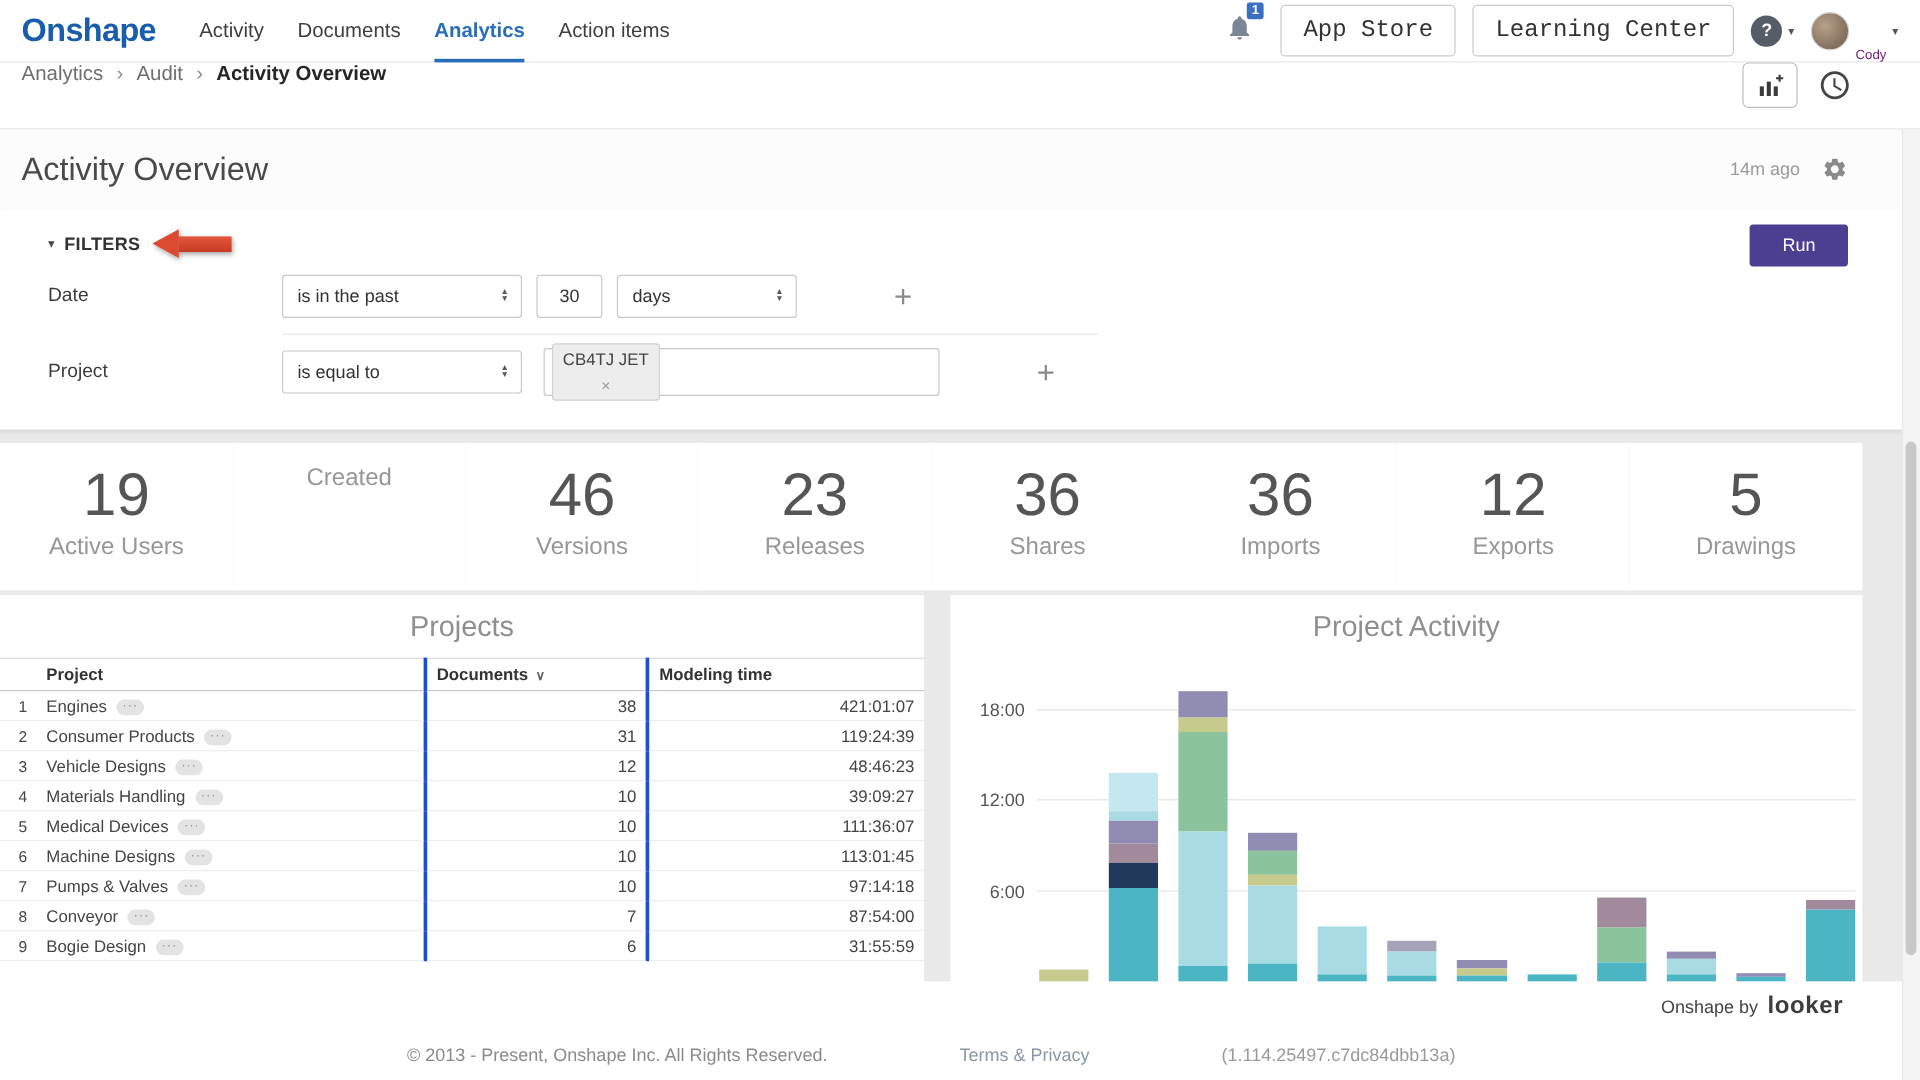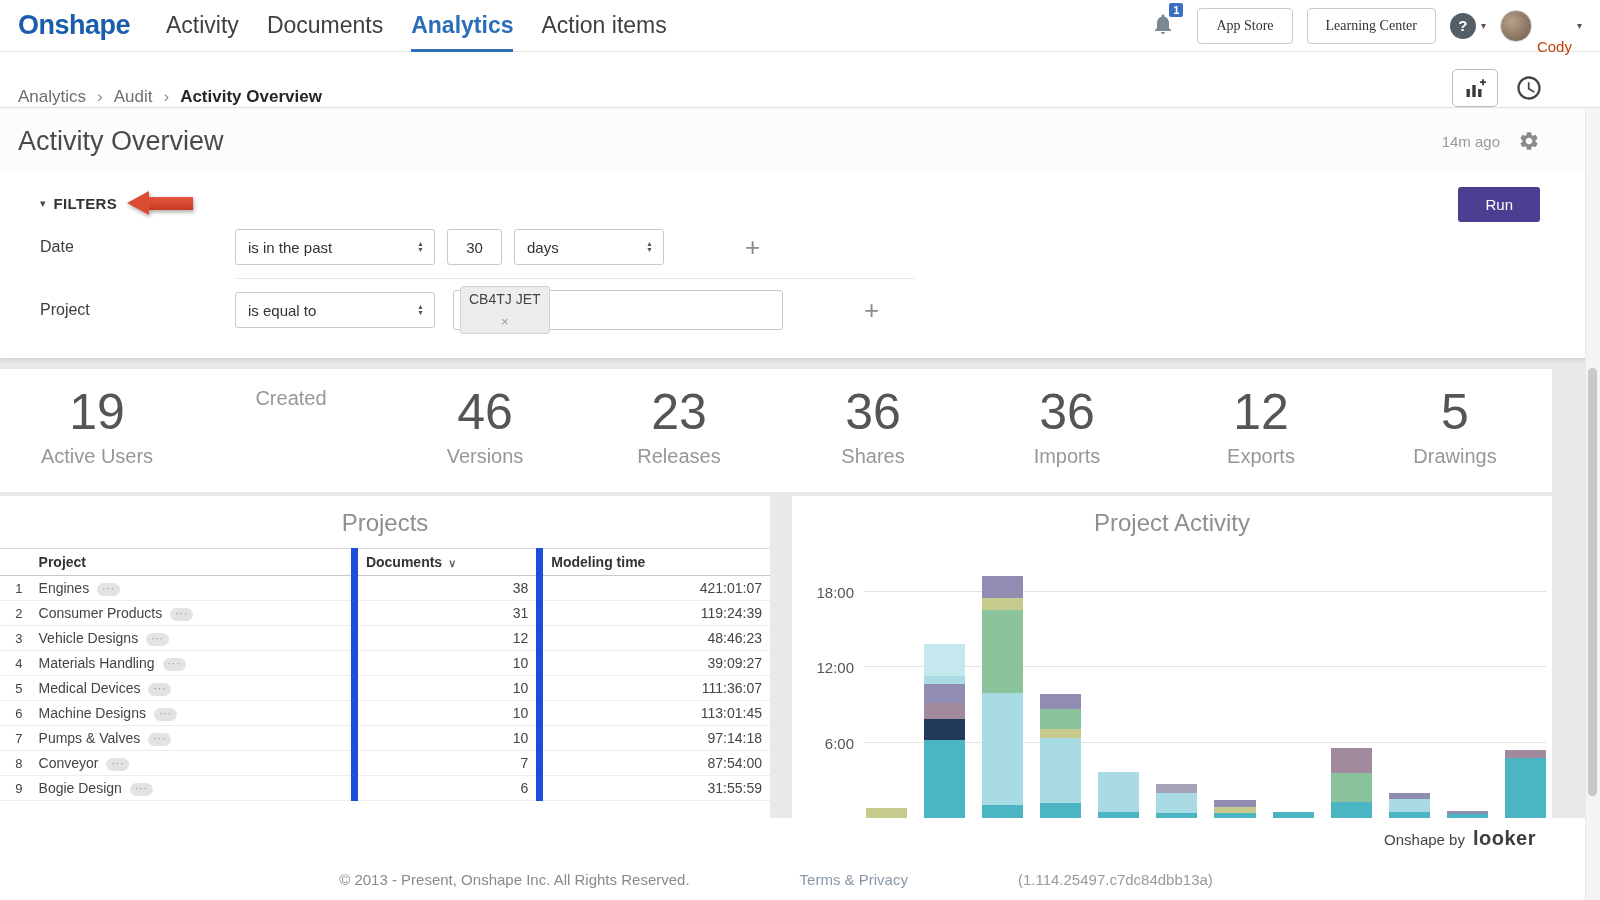--- a/index.html
+++ b/index.html
@@ -5,33 +5,33 @@
   * { box-sizing: border-box; }
   html,body { margin:0; padding:0; }
   body {
     width:1600px; height:900px; overflow:hidden; position:relative;
     font-family:"Liberation Sans", sans-serif; background:#fff; color:#333;
   }
   
   .topnav { height:52px; display:flex; align-items:center; padding:0 18px; border-bottom:1px solid #e6e6e6; background:#fff; }
   .logo { font-size:27px; font-weight:800; color:#1a5dad; letter-spacing:-0.5px; margin-right:22px; cursor:pointer; }
   .nav-items { display:flex; height:52px; align-items:stretch; }
-  .nav-item { margin:0 14px; font-size:23px; color:#3f3f3f; display:flex; align-items:center; border-bottom:3px solid transparent; cursor:pointer; padding-top:3px; }
+  .nav-item { margin:0 14px; font-size:17px; color:#3f3f3f; display:flex; align-items:center; border-bottom:3px solid transparent; cursor:pointer; padding-top:3px; }
   .nav-item.active { color:#2a6db8; font-weight:bold; border-bottom-color:#2a6db8; }
   .topnav-right { margin-left:auto; display:flex; align-items:center; gap:14px; }
   .bell-wrap { position:relative; margin-right:8px; cursor:pointer; }
   .badge { position:absolute; top:-9px; right:-8px; background:#3b6fc4; color:#fff; font-size:11px; font-weight:bold; padding:1px 4px; border-radius:2px; }
-  .top-btn { border:1px solid #c9c9c9; border-radius:4px; padding:9px 18px; font-size:14px; color:#333; background:#fff; cursor:pointer; font-family:Liberation Serif, serif; }
+  .top-btn { border:1px solid #c9c9c9; border-radius:4px; padding:9px 18px; font-size:20px; color:#333; background:#fff; cursor:pointer; font-family:Liberation Mono, monospace; }
   .help-wrap, .user-wrap { display:flex; align-items:center; gap:5px; cursor:pointer; }
   .help { width:26px; height:26px; border-radius:50%; background:#555e66; color:#fff; display:flex; align-items:center; justify-content:center; font-size:15px; font-weight:bold; }
   .caret { color:#555; font-size:10px; }
   .avatar { width:32px; height:32px; border-radius:50%; background:radial-gradient(circle at 35% 35%, #b9a18a, #6b5a4a); border:1px solid #d0d0d0; }
-  .username { font-size:15px; color:#c2410c;margin-top:41px; }
-  
-  .breadcrumb-bar { height:56px; display:flex; align-items:flex-end; padding:0 18px; border-bottom:1px solid #e0e0e0; }
+  .username { font-size:11px; color:#701a75;margin-top:41px; }
+  
+  .breadcrumb-bar { height:56px; display:flex; align-items:flex-start; padding:0 18px; border-bottom:1px solid #e0e0e0; }
   .crumb { font-size:17px; color:#6e6e6e; cursor:pointer; }
   .crumb.last { color:#262626; font-weight:bold; cursor:default; }
   .crumb-sep { margin:0 11px; color:#8f8f8f; font-size:17px; }
   .breadcrumb-right { margin-left:auto; display:flex; align-items:center; gap:14px; margin-right:36px; }
   .icon-btn-box { width:46px; height:38px; border:1px solid #bdbdbd; border-radius:5px; display:flex; align-items:center; justify-content:center; cursor:pointer; background:#fff; }
   .clock-btn { width:34px; height:34px; display:flex; align-items:center; justify-content:center; cursor:pointer; }
   
   .title-bar { height:66px; display:flex; align-items:center; padding:0 18px; background:#fcfcfc; }
   .page-title { font-size:27px; color:#4a4a4a; font-weight:400; margin:0; }
   .title-right { margin-left:auto; display:flex; align-items:center; gap:18px; margin-right:42px; }
@@ -70,21 +70,21 @@
   
   .proj-table { width:100%; border-collapse:collapse; margin-top:11px; font-size:14px; table-layout:fixed; }
   .proj-table th { text-align:left; font-weight:bold; color:#333; padding:5px 8px; border-top:1px solid #d9d9d9; border-bottom:1px solid #c9c9c9; }
   .proj-table td { padding:4px 8px; border-bottom:1px solid #ededed; color:#444; white-space:nowrap; overflow:hidden; }
   .rank-col { width:30px; }
   .proj-col { width:318px; }
   .doc-col  { width:182px; }
   .time-col { width:226px; }
   .rank { color:#b5b5b5; text-align:right; font-size:13px; }
   .num { text-align:right; }
-  .col-sep { border-left:7px solid #1d4ed8;margin-top:13px; }
+  .col-sep { border-left:3px solid #1d4ed8;margin-top:13px; }
   .sort { color:#666; font-size:11px; margin-left:6px; }
   .proj-name { cursor:pointer; }
   .dots-pill { display:inline-block; background:#e3e3e3; border-radius:8px; padding:0 5px 2px; margin-left:8px; color:#909090; font-size:10px; letter-spacing:1px; line-height:11px; vertical-align:middle; cursor:pointer; }
   
   .chart-area { position:absolute; top:46px; left:0; right:6px; bottom:0; display:flex; }
   .y-axis { width:72px; position:relative; }
   .ytick { position:absolute; right:10px; width:60px; text-align:right; font-size:15px; color:#555; }
   .chart-plot { flex:1; position:relative; }
   .gridline { position:absolute; left:0; right:0; height:1px; background:#e3e3e3; }
   .bars { position:absolute; left:2px; right:0; top:0; bottom:0; display:flex; align-items:flex-end; gap:17px; }

